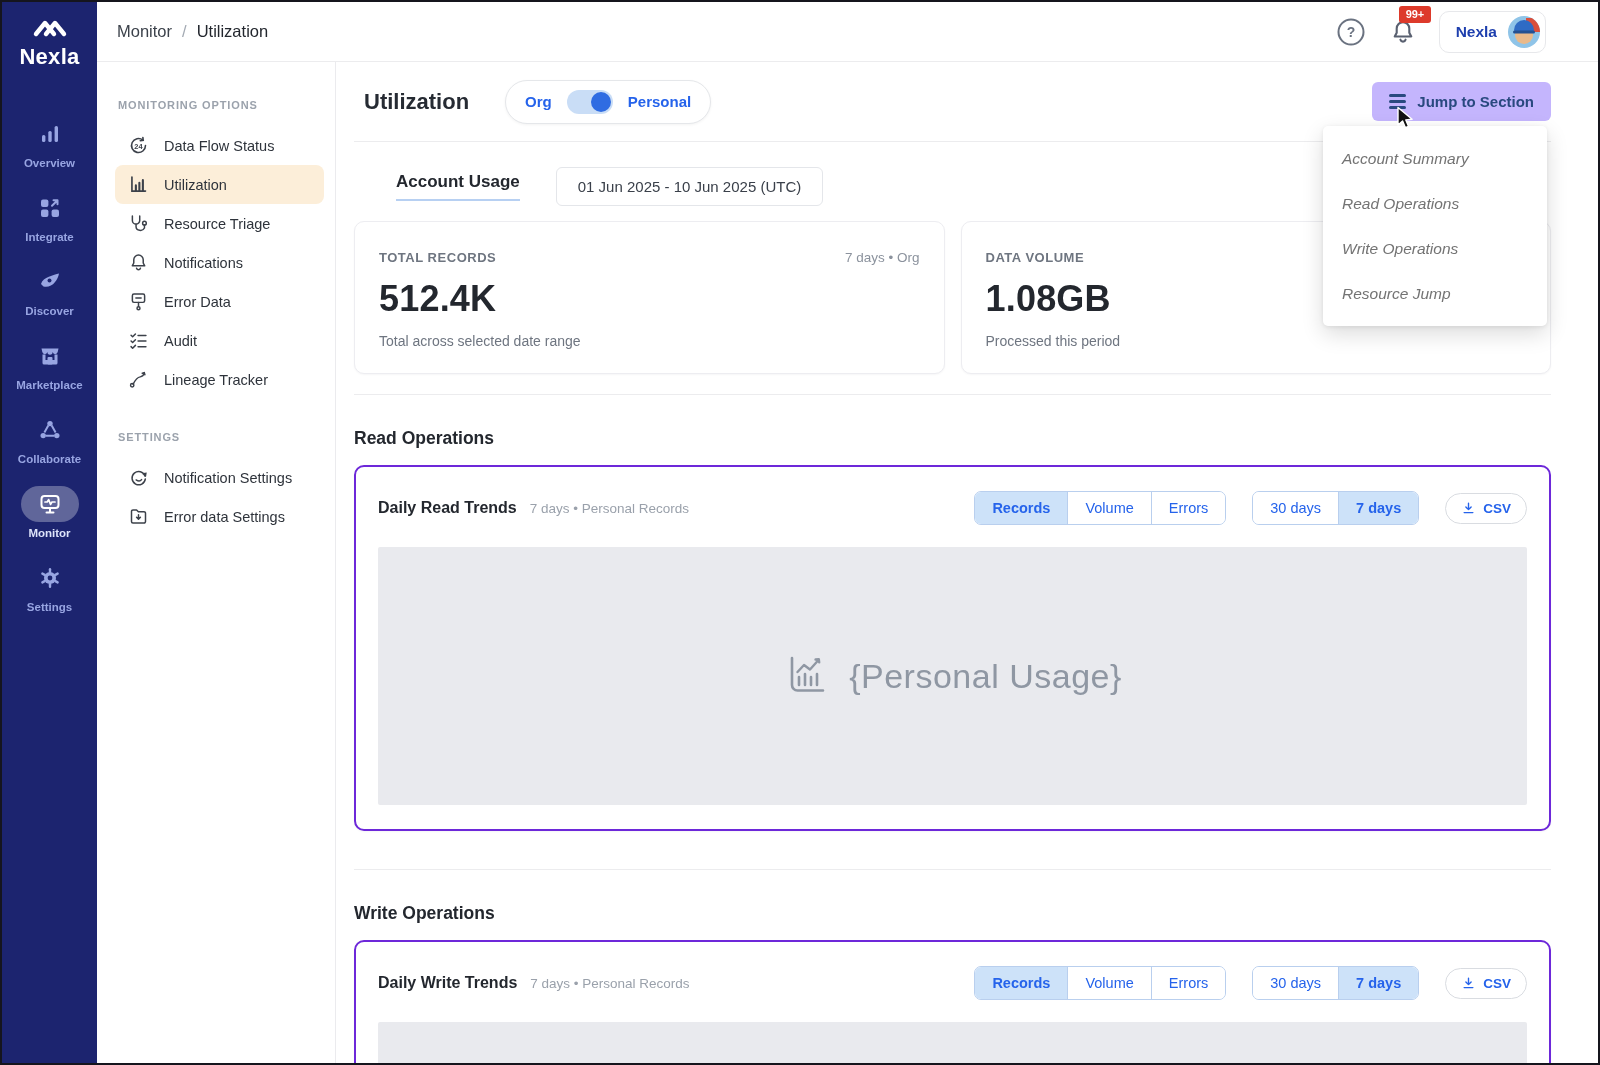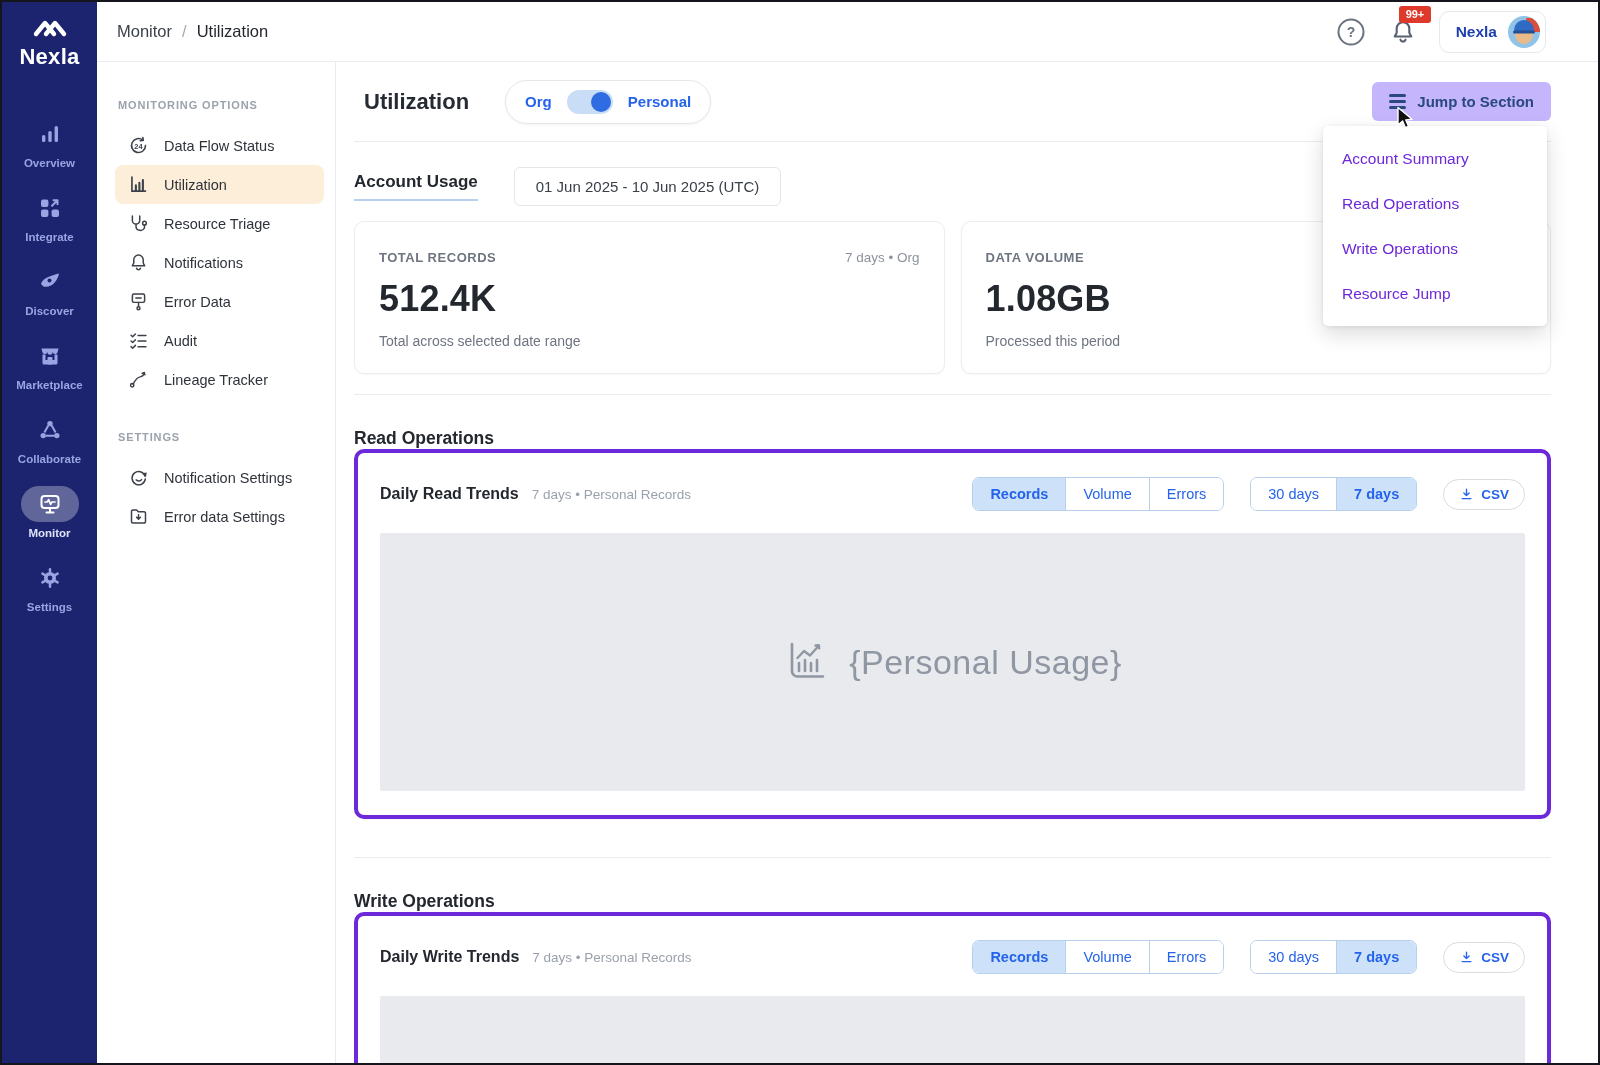--- a/index.html
+++ b/index.html
@@ -44,54 +44,54 @@
   .main-header { height:80px; display:flex; align-items:center; border-bottom:1px solid #ececee; }
   .page-title { font-size:22px; font-weight:600; color:#262b33; margin-left:10px; }
   .view-toggle { margin-left:36px; display:flex; align-items:center; gap:15px; border:1px solid #e5e7ea; border-radius:24px; padding:9px 19px; box-shadow:0 1px 3px rgba(0,0,0,.05); background:#fff; cursor:pointer; }
   .tgl-label { color:#2563eb; font-weight:700; font-size:15px; }
   .switch { width:46px; height:24px; border-radius:12px; background:#c9ddf6; position:relative; }
   .knob { position:absolute; right:2px; top:2px; width:20px; height:20px; border-radius:50%; background:#2f6ce2; }
   .jump-btn { margin-left:auto; display:flex; align-items:center; gap:11px; background:#c4b5fd; color:#29497f; font-weight:700; font-size:15px; padding:11px 17px; border-radius:6px; cursor:pointer; border:none; }
   .burger { display:flex; flex-direction:column; gap:3.5px; }
   .burger span { display:block; width:17px; height:2.4px; background:#29497f; border-radius:2px; }
 
-  .usage-row { margin-top:25px; display:flex; align-items:center; }
+  .usage-row { margin-top:25px; display:flex; align-items:center;margin-left:42px; }
   .usage-heading { font-size:17px; font-weight:700; color:#23272e; border-bottom:2px solid #b7d0f2; padding-bottom:7px; }
   .date-box { margin-left:36px; border:1px solid #e4e6ea; border-radius:6px; padding:10px 21px; font-size:15px; color:#3a404a; background:#fff; cursor:pointer; }
 
   .cards-row { margin-top:15px; display:flex; gap:16px; }
   .stat-card { flex:1; border:1px solid #ededf1; border-radius:10px; padding:28px 24px 24px; background:#fff; box-shadow:0 1px 2px rgba(16,24,40,.04); }
   .stat-top { display:flex; justify-content:space-between; align-items:baseline; }
   .stat-label { font-size:13px; font-weight:600; color:#6e7580; letter-spacing:.04em; }
   .stat-meta { font-size:13.5px; color:#8b929d; }
   .stat-value { font-size:36px; font-weight:700; color:#23272e; margin-top:13px; letter-spacing:.2px; }
   .stat-sub { font-size:14px; color:#6e7580; margin-top:13px; }
 
   .hr { border:none; border-top:1px solid #ececee; margin-top:20px; }
   .hr.second { margin-top:38px; }
   .section-heading { font-size:17.5px; font-weight:700; color:#23272e; margin-top:33px; }
 
-  .trend-card { margin-top:0; border:4px solid #6d28d9; border-radius:10px; padding:24px 22px; background:#fff; box-shadow:0 1px 2px rgba(16,24,40,.04); }
+  .trend-card { margin-top:16px; border:2px solid #6d28d9; border-radius:10px; padding:24px 22px; background:#fff; box-shadow:0 1px 2px rgba(16,24,40,.04); }
   .trend-head { display:flex; align-items:center; }
   .trend-title { font-size:16px; font-weight:700; color:#23272e; }
   .trend-meta { font-size:13.5px; color:#9aa1ab; margin-left:13px; }
   .trend-controls { margin-left:auto; display:flex; align-items:center; gap:26px; }
   .seg-group { display:flex; border:1px solid #b9cfee; border-radius:7px; overflow:hidden; }
   .seg-cell { padding:8px 17px; font-size:14.5px; color:#2563eb; background:#fff; border-left:1px solid #b9cfee; cursor:pointer; white-space:nowrap; }
   .seg-cell:first-child { border-left:none; }
   .seg-cell.active { background:#cde2f9; font-weight:700;text-align:right; }
   .csv-btn { display:flex; gap:7px; align-items:center; border:1px solid #d9dce1; border-radius:999px; padding:7px 15px; color:#2563eb; font-weight:700; font-size:13.5px; background:#fff; cursor:pointer; }
 
   .chart-ph { margin-top:22px; height:258px; background:#e9eaee; border-radius:2px; display:flex; align-items:center; justify-content:center; gap:18px; color:#8f97a3; }
   .ph-text { font-size:34px; letter-spacing:.5px; }
   .chart-ph.write { height:300px; }
 
   
   .dropdown { position:absolute; left:1321px; top:124px; width:224px; background:#fff; border-radius:5px; box-shadow:0 8px 22px rgba(0,0,0,.14), 0 1px 4px rgba(0,0,0,.08); padding:10px 0; z-index:20; }
-  .dd-item { padding:13.5px 19px; font-size:15.5px; color:#6d28d9; cursor:pointer; }
+  .dd-item { padding:13.5px 19px; font-size:15.5px; color:#737373; cursor:pointer;font-style:italic; }
   .cursor { position:absolute; left:1392px; top:104px; z-index:40; pointer-events:none; }
 </style>
 </head>
 <body>
 
 <div id="app">
 
   <nav class="rail">
     <div class="logo">
       <svg width="40" height="26" viewBox="0 0 40 26">

